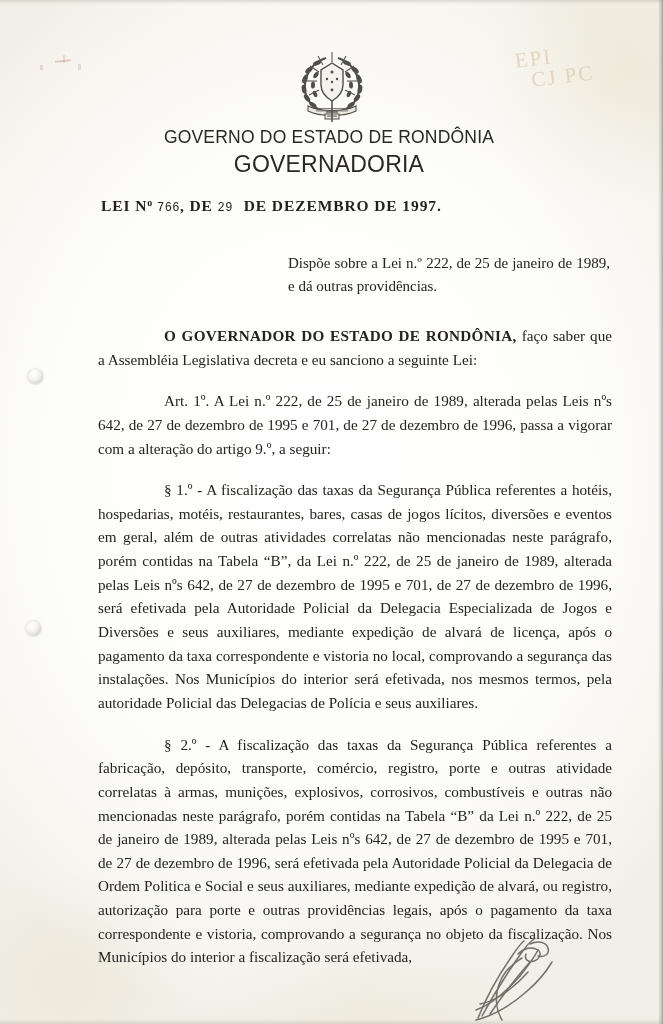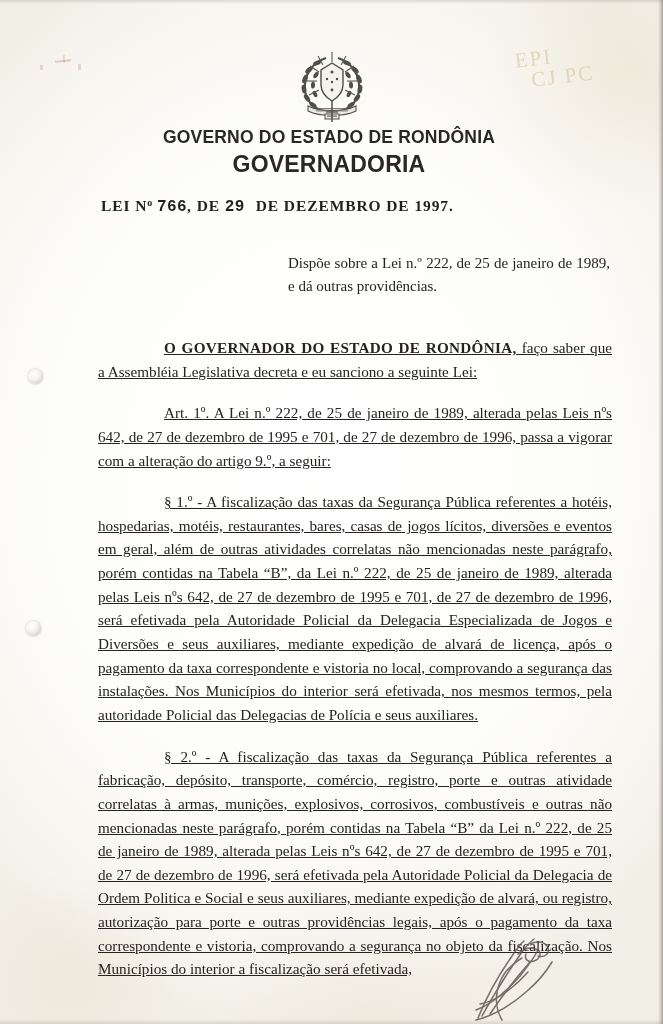--- a/index.html
+++ b/index.html
@@ -101,21 +101,21 @@
   }
   .emblem { display:block; opacity: .88; }
 
   
   .doc-header {
     position: absolute;
     left: 0; right: 5px;
     top: 126px;
     text-align: center;
     font-family: "Liberation Sans", "DejaVu Sans", sans-serif;
-    font-weight: bold;
+    font-weight: normal;
     font-size: 17.5px;
     letter-spacing: .2px;
     line-height: 1.32;
     color: #2a2724;
   }
   .doc-header .line2 { font-size: 23px; }
 
   
   .law-line {
     position: absolute;
@@ -123,22 +123,22 @@
     top: 197px;
     font-family: "Liberation Serif", serif;
     font-weight: bold;
     font-size: 15.5px;
     letter-spacing: .9px;
     color: #221f1d;
     white-space: nowrap;
   }
   .law-line .tw {
     font-family: "Liberation Mono", "DejaVu Sans Mono", monospace;
-    font-size: 16px;
-    font-weight: bold;
+    font-size: 12px;
+    font-weight: normal;
     letter-spacing: .4px;
     vertical-align: .5px;
   }
   .law-line .sup { font-size: 10px; vertical-align: 5px; letter-spacing:0; }
   .law-line .gap { display:inline-block; width: 11px; }
 
   
   .ementa {
     position: absolute;
     left: 288px;
@@ -157,23 +157,22 @@
     left: 98px;
     top: 320px;
     width: 514px;
     font-size: 15.2px;
     line-height: 1.555;
     text-align: justify;
     text-justify: inter-word;
     color: #262220;
   }
   .body-text p {
-    margin: 16px 0 18px 0;
+    margin: 4px 0 18px 0;
     text-indent: 66px;
-    text-decoration: underline;
   }
   .body-text p.tight { margin-bottom: 17px; }
   .body-text b { font-weight: bold; letter-spacing: .3px; }
 
   
   .signature {
     position: absolute;
     left: 468px;
     top: 936px;
     width: 130px;

